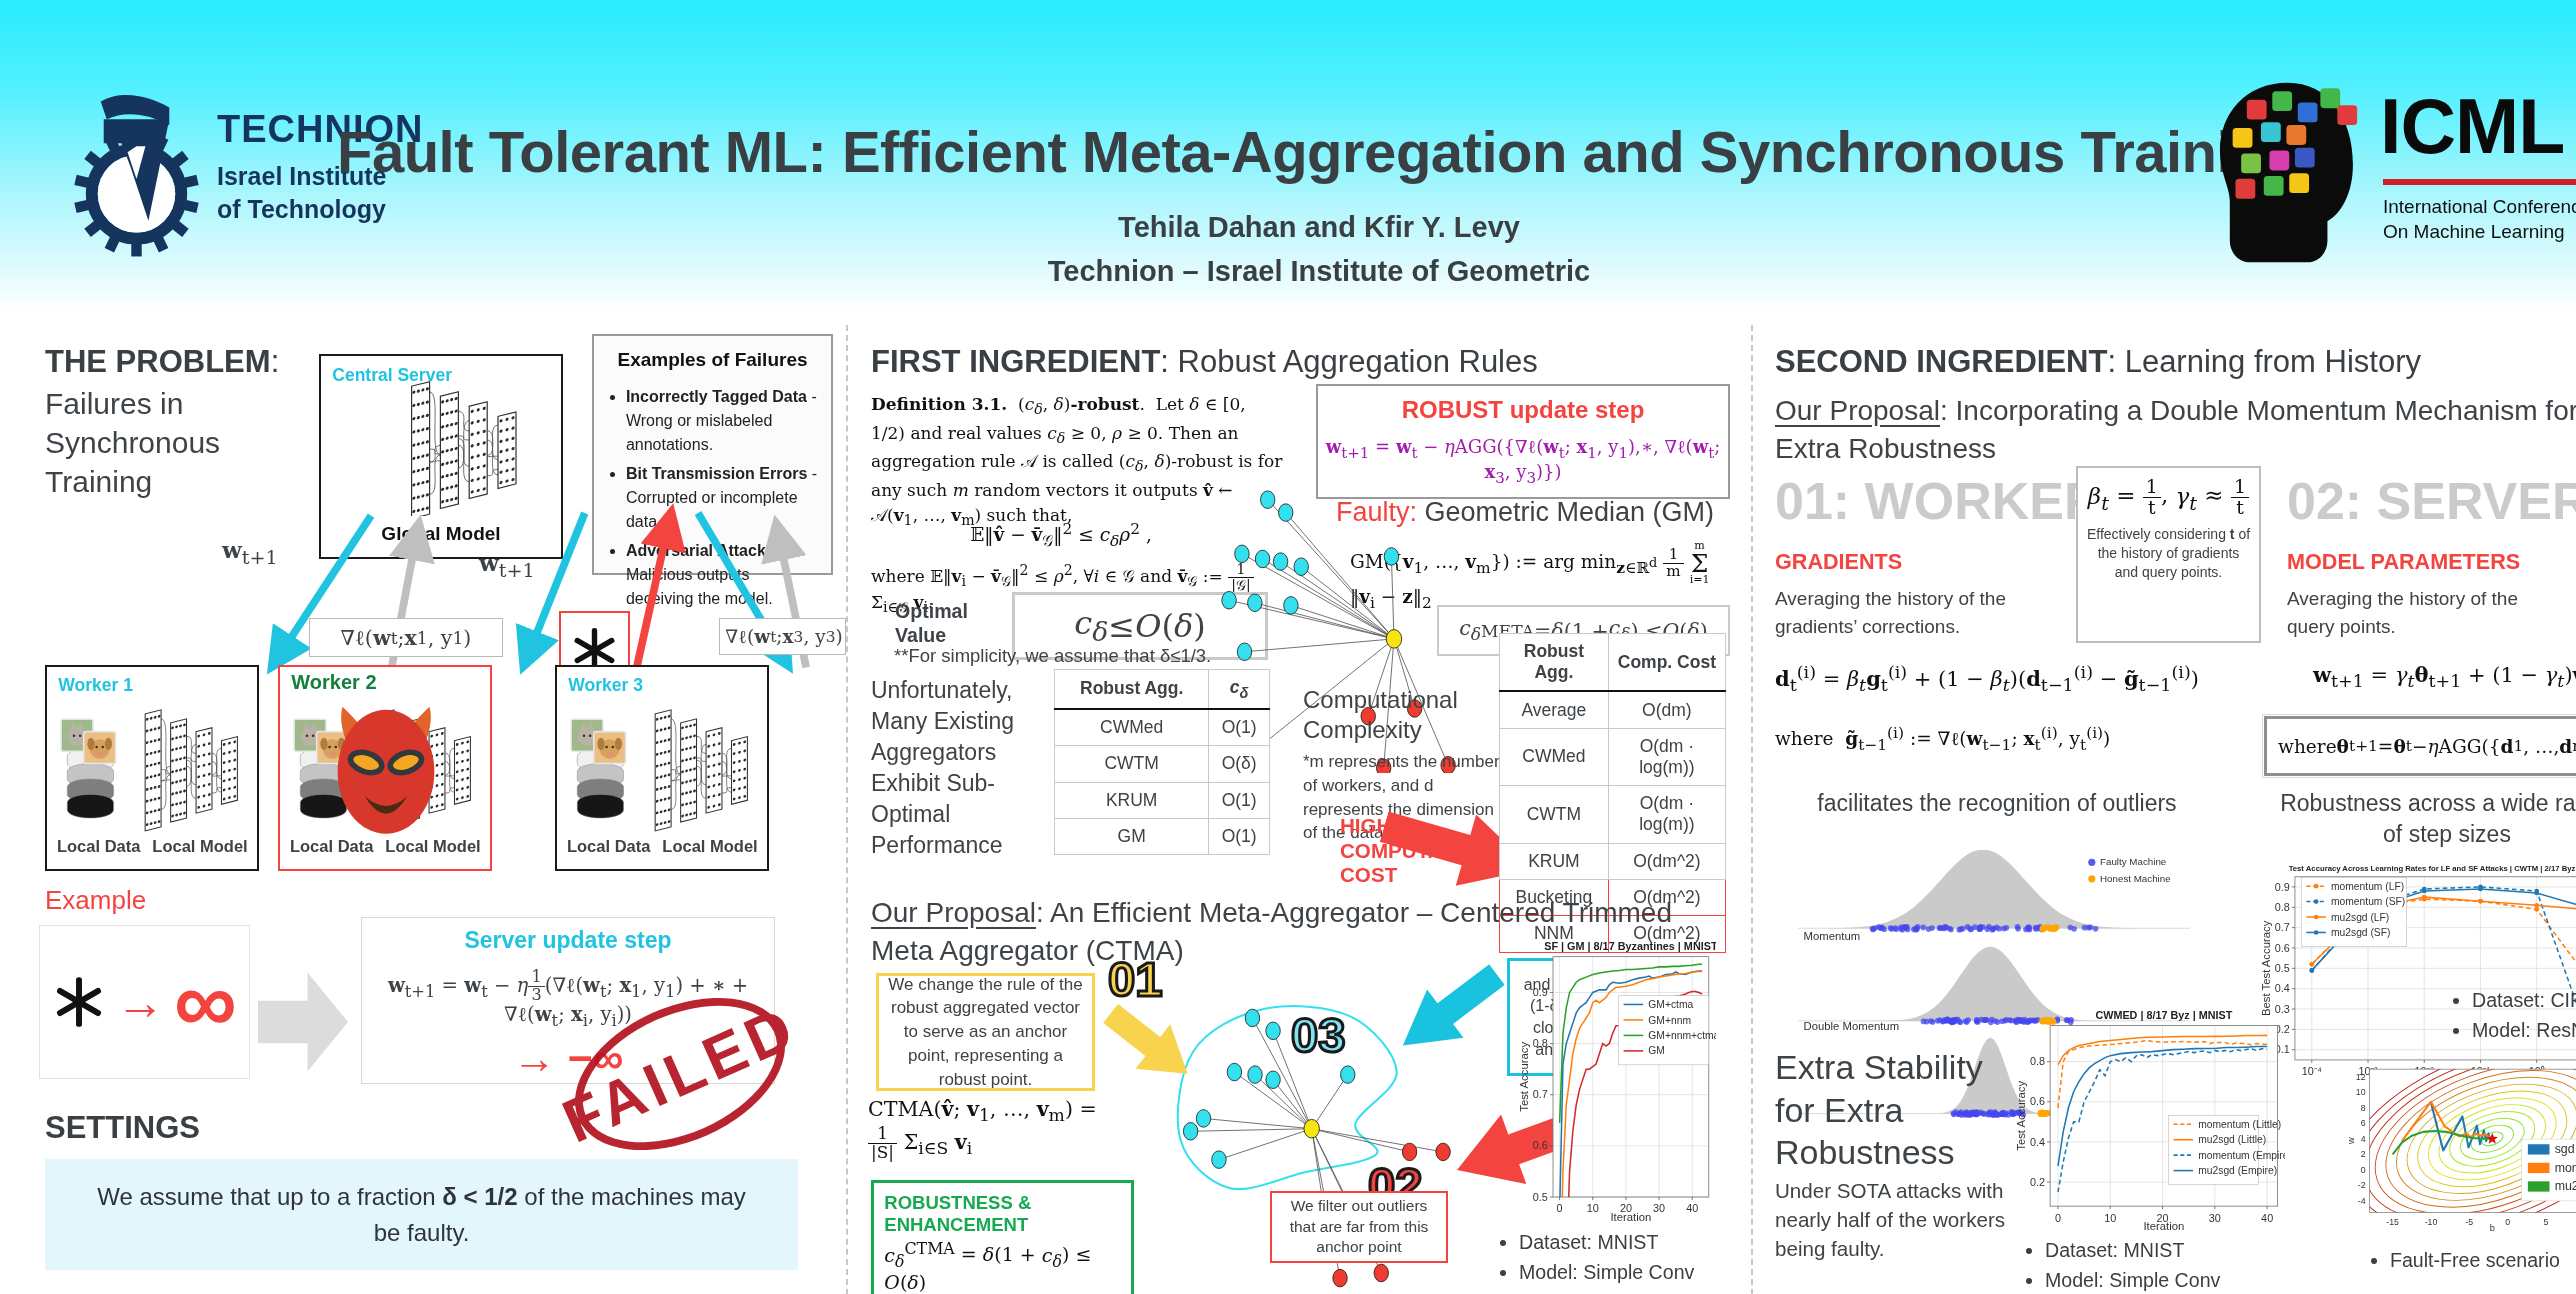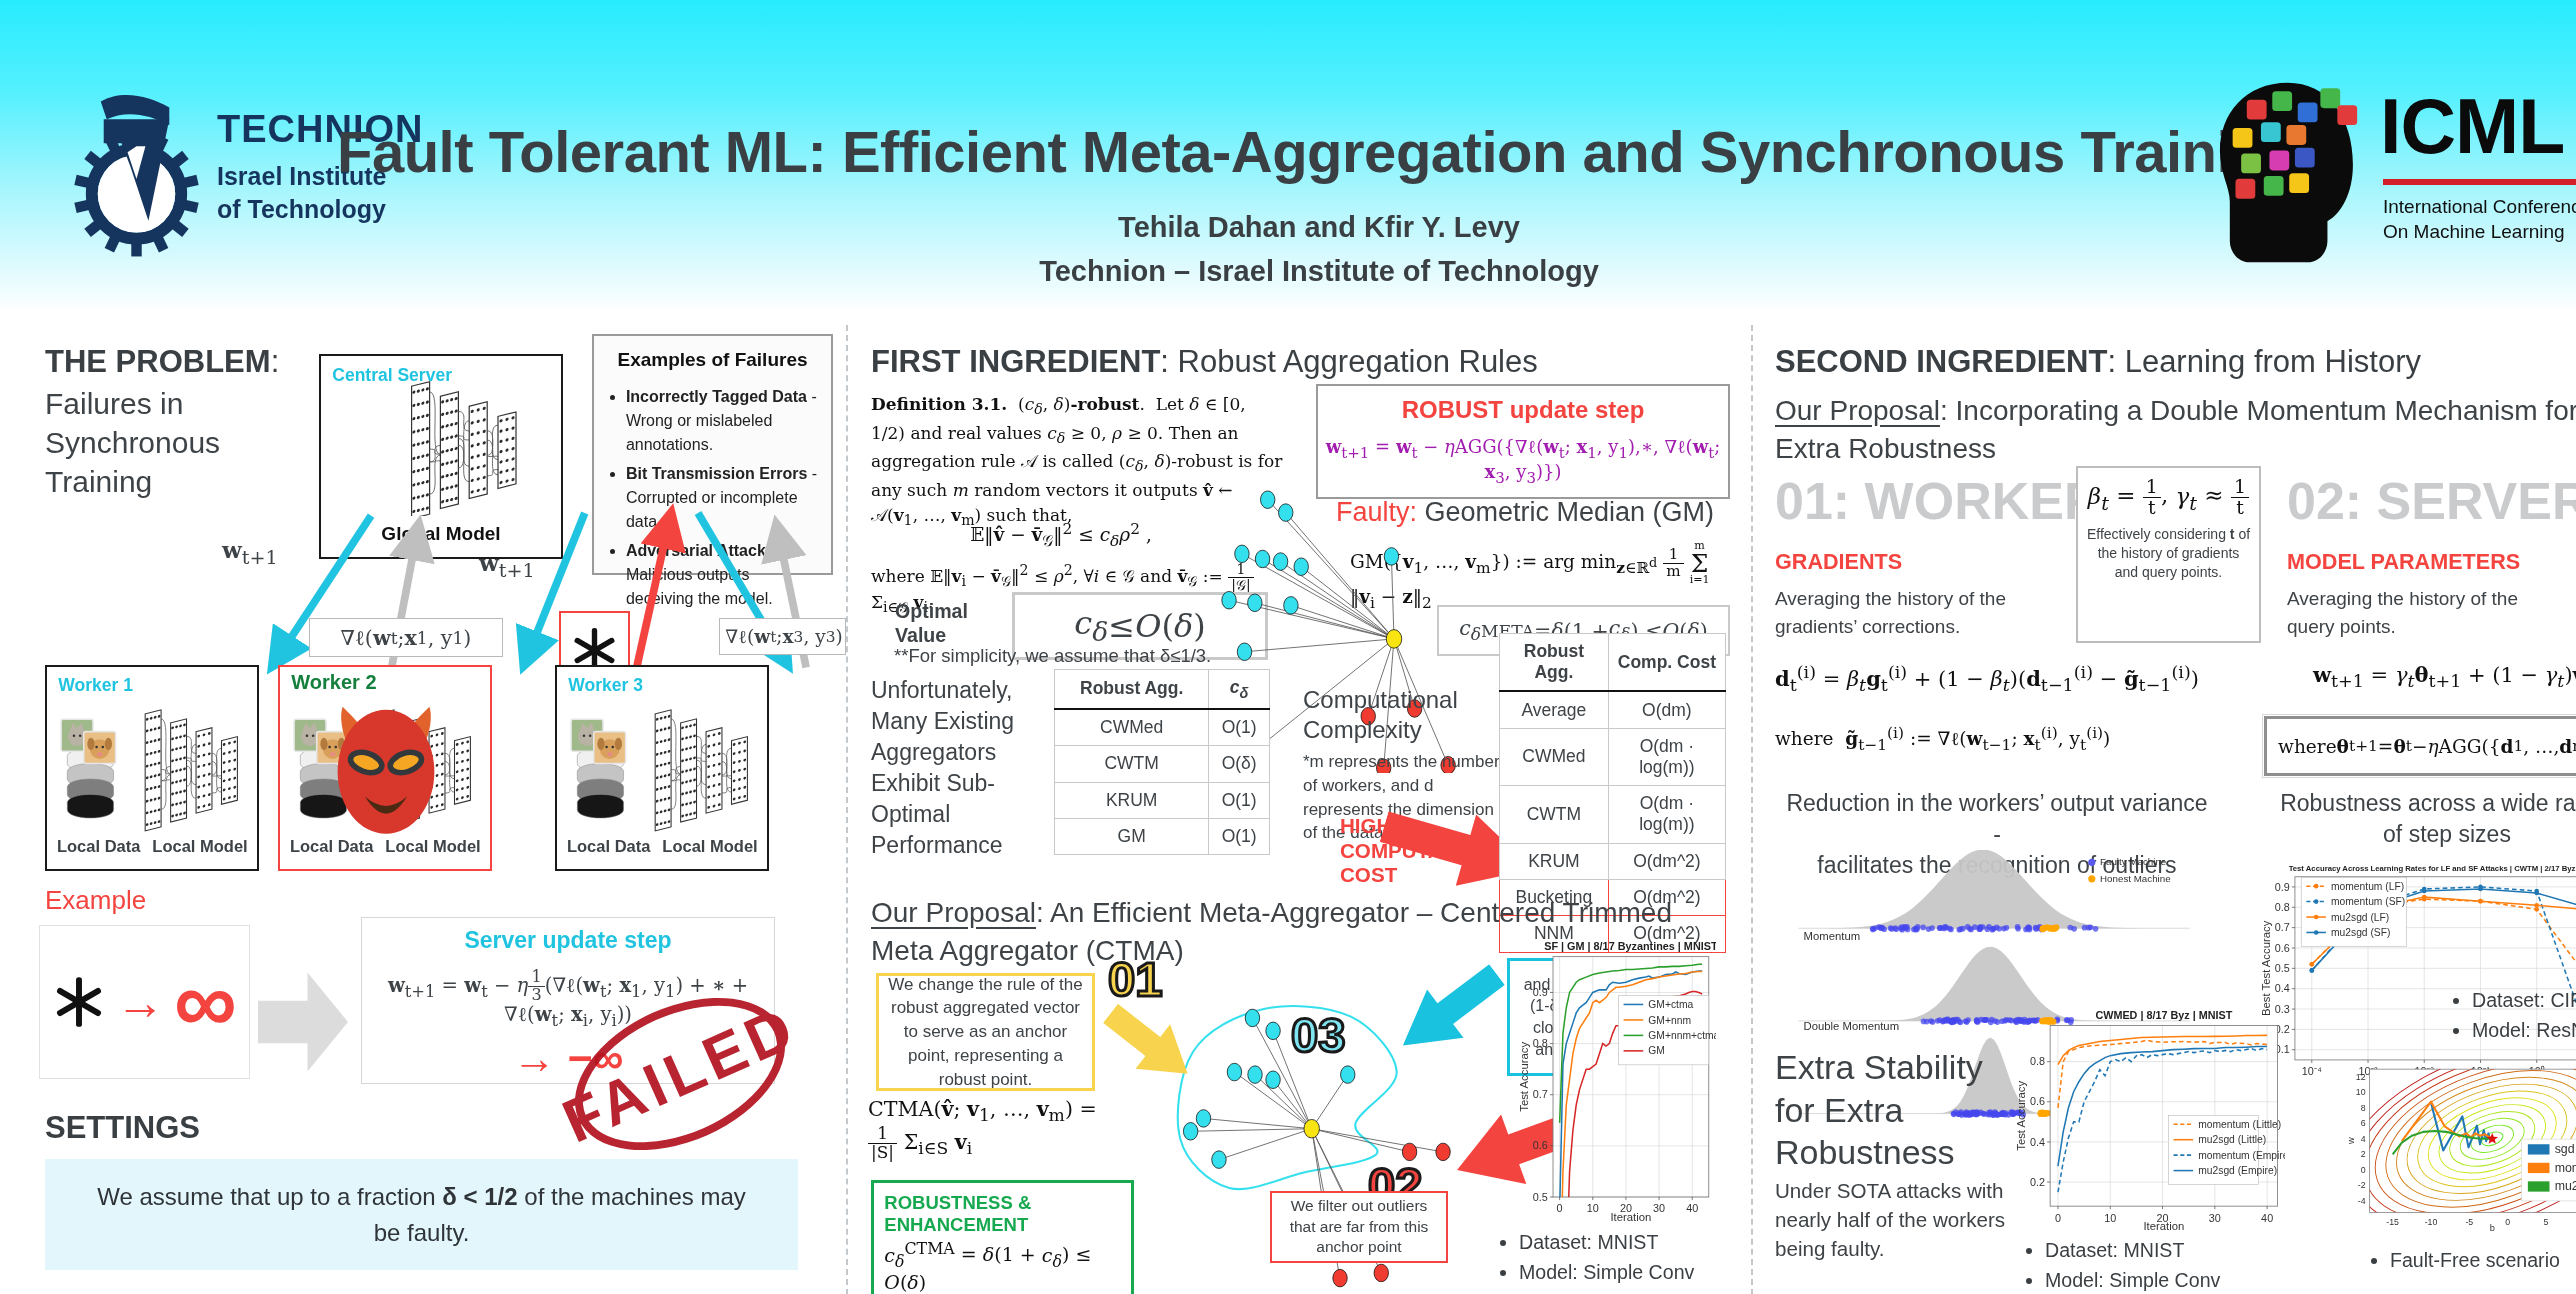--- a/index.html
+++ b/index.html
@@ -57,21 +57,21 @@
       <path d="M44,40 L50,58 L56,36 L50,36 Z" fill="#fff"></path>
       <path d="M26,6 C40,-2 58,2 72,10 L72,22 C58,14 42,12 30,18 Z" fill="#16355E"></path>
       </svg></span>
   <div class="abs" style="left:155px;top:31px;font-weight:800;font-size:38px;color:#16355E;letter-spacing:1px;">TECHNION</div>
   <div class="abs" style="left:155px;top:85px;font-weight:700;font-size:25px;color:#16355E;">Israel Institute</div>
   <div class="abs" style="left:155px;top:118px;font-weight:700;font-size:25px;color:#16355E;">of Technology</div>
 </div>
 
 <div class="abs title" style="left:289px;top:118px;width:2061px;">Fault Tolerant ML: Efficient Meta-Aggregation and Synchronous Training</div>
 <div class="abs authors" style="left:804px;top:211px;width:1030px;">Tehila Dahan and Kfir Y. Levy</div>
-<div class="abs affil" style="left:804px;top:255px;width:1030px;">Technion – Israel Institute of Technology</div>
+<div class="abs affil" style="left:804px;top:255px;width:1030px;">Technion – Israel Institute of Geometric</div>
 
 <div class="abs" style="left:2200px;top:72px;width:412px;height:206px;">
   <span class="abs" style="left:0;top:5.2px;width:170px;height:191px;"><svg width="100%" height="100%" viewBox="0 0 120 135">
   <path d="M62,4 C32,4 14,26 14,52 C14,68 21,78 21,88 L21,116 C21,124 27,131 35,131 L76,131 C84,131 90,124 90,116 L90,102 C100,96 108,82 108,62 C108,28 90,4 62,4 Z" fill="#0B0B0B"></path>
         <rect x="33" y="16" width="14" height="14" rx="2.5" fill="#E23B3B"></rect>
         <rect x="51" y="10" width="14" height="14" rx="2.5" fill="#45B649"></rect>
         <rect x="69" y="18" width="14" height="14" rx="2.5" fill="#2F6FD6"></rect>
         <rect x="23" y="36" width="14" height="14" rx="2.5" fill="#F5C518"></rect>
         <rect x="43" y="32" width="14" height="14" rx="2.5" fill="#38C6D2"></rect>
         <rect x="61" y="34" width="14" height="14" rx="2.5" fill="#E8782F"></rect>
@@ -1152,21 +1152,20 @@
 <div class="abs" style="left:1775px;top:585px;width:252px;font-size:19px;line-height:1.45;">Averaging the history of the gradients’ corrections.</div>
 <div class="abs" style="left:2287px;top:585px;width:252px;font-size:19px;line-height:1.45;">Averaging the history of the query points.</div>
 
 <div class="abs math" style="left:1775px;top:662px;font-size:21px;color:#111;"><b>d</b><sub>t</sub><sup>(i)</sup> = <i>β<sub>t</sub></i><b>g</b><sub>t</sub><sup>(i)</sup> + (1 − <i>β<sub>t</sub></i>)(<b>d</b><sub>t−1</sub><sup>(i)</sup> − <b>g̃</b><sub>t−1</sub><sup>(i)</sup>)</div>
 <div class="abs math" style="left:1775px;top:724px;font-size:18.5px;color:#111;">where&nbsp; <b>g̃</b><sub>t−1</sub><sup>(i)</sup> := ∇ℓ(<b>w</b><sub>t−1</sub>; <b>x</b><sub>t</sub><sup>(i)</sup>, y<sub>t</sub><sup>(i)</sup>)</div>
 
 <div class="abs math" style="left:2313px;top:662px;font-size:21px;color:#111;"><b>w</b><sub>t+1</sub> = <i>γ<sub>t</sub></i><b>θ</b><sub>t+1</sub> + (1 − <i>γ<sub>t</sub></i>)<b>w</b></div>
 <div class="abs math" style="left:2264px;top:716px;width:350px;height:54px;border:3.1px solid #8F8F8F;outline:1.5px solid #D9D9D9;outline-offset:1.5px;background:#fff;display:flex;align-items:center;justify-content:center;font-size:18.5px;color:#111;">where <b>θ</b><sub>t+1</sub> = <b>θ</b><sub>t</sub> − <i>η</i>AGG({<b>d</b><sub>1</sub>, …, <b>d</b><sub>m</sub>})</div>
 
 <div class="abs" style="left:1783px;top:788px;width:428px;text-align:center;font-size:23px;line-height:1.35;">
-  <div>Reduction in the workers’ output variance -</div>
     <div>facilitates the recognition of outliers</div>
 </div>
 <svg class="abs" style="left:1788px;top:850px;" width="412" height="278" viewBox="0 0 800 540">
     <line x1="20" y1="152" x2="780" y2="152" stroke="#CFCFCF" stroke-width="1.5"></line>
     <path d="M40,152L40,151.96388940202095L47.2,151.94867421793091L54.4,151.92759766364304L61.599999999999994,151.89863554361685L68.8,151.85915711247873L76,151.80577718036142L83.19999999999999,151.734183644699L90.4,151.6389401038077L97.6,151.51326461866924L104.8,151.34878755687953L112,151.13529379855544L119.2,150.86045739602693L126.39999999999999,150.50958000034564L133.60000000000002,150.06534788571904L140.8,149.50762604226986L148,148.81331132474256L155.2,147.9562697303612L162.4,146.9073851656919L169.6,145.63474814215073L176.8,144.10401229044723L184,142.27894400438316L191.2,140.1221855764357L198.4,137.59624464549293L205.6,134.66471257567758L212.79999999999998,131.29370166479825L220,127.45347622305428L227.20000000000002,123.12023620917793L234.4,118.27799516281229L241.60000000000002,112.9204777599608L248.79999999999998,107.0529477488836L256,100.6938656937117L263.2,93.87626924171215L270.4,86.64876777405237L277.6,79.07604926011861L284.8,71.23881047057618L292,63.233042463399855L299.2,55.16863090567975L306.4,47.16726418648511L313.6,39.359679682078394L320.8,31.882317723990155L328,24.87349120340754L335.2,18.46921356164725L342.4,12.798856456164344L349.6,7.980828229566782L356.8,4.118473531041104L364,1.2963918350087624L371.2,-0.4226421958574633L378.4,-1L385.59999999999997,-0.4226421958574633L392.8,1.2963918350087624L400,4.118473531041133L407.2,7.980828229566811L414.40000000000003,12.798856456164401L421.6,18.46921356164728L428.8,24.873491203407625L436.00000000000006,31.882317723990255L443.20000000000005,39.35967968207848L450.4,47.16726418648511L457.59999999999997,55.16863090567975L464.79999999999995,63.233042463399855L472,71.23881047057623L479.2,79.07604926011865L486.4,86.6487677740524L493.6,93.8762692417122L500.8,100.69386569371174L508,107.05294774888364L515.2,112.92047775996087L522.4000000000001,118.27799516281236L529.6,123.12023620917797L536.8,127.45347622305428L544,131.29370166479825L551.2,134.66471257567758L558.4,137.59624464549293L565.6,140.1221855764357L572.8,142.2789440043832L580,144.10401229044723L587.2,145.63474814215073L594.4,146.9073851656919L601.6,147.9562697303612L608.8000000000001,148.81331132474256L616,149.50762604226986L623.2,150.06534788571904L630.4,150.50958000034564L637.6,150.86045739602693L644.8,151.13529379855544L652,151.34878755687953L659.2,151.51326461866924L666.4,151.6389401038077L673.6,151.734183644699L680.8,151.80577718036142L688,151.85915711247873L695.2,151.89863554361685L702.4,151.92759766364304L709.6,151.94867421793091L716.8,151.96388940202095L724,151.97478552704885L731.1999999999999,151.98252644710848L738.4,151.98798209814757L745.6,151.99179663195463L752.8,151.994442597524L760,151.99626347739857L760,152Z" fill="#C7C7C7" opacity="0.95"></path>
     <text x="30" y="-15" font-size="22" text-anchor="start" fill="#333">SGD</text>
     <circle cx="371.5291651075705" cy="153.89915404794738" r="5.5" fill="#4547EE" opacity="0.75"></circle>
     <circle cx="164.17243152651935" cy="153.15789278550074" r="5.5" fill="#4547EE" opacity="0.75"></circle>
     <circle cx="272.7903323810548" cy="153.56559380562976" r="5.5" fill="#4547EE" opacity="0.75"></circle>
     <circle cx="372.5763989582657" cy="150.00038634892553" r="5.5" fill="#4547EE" opacity="0.75"></circle>

